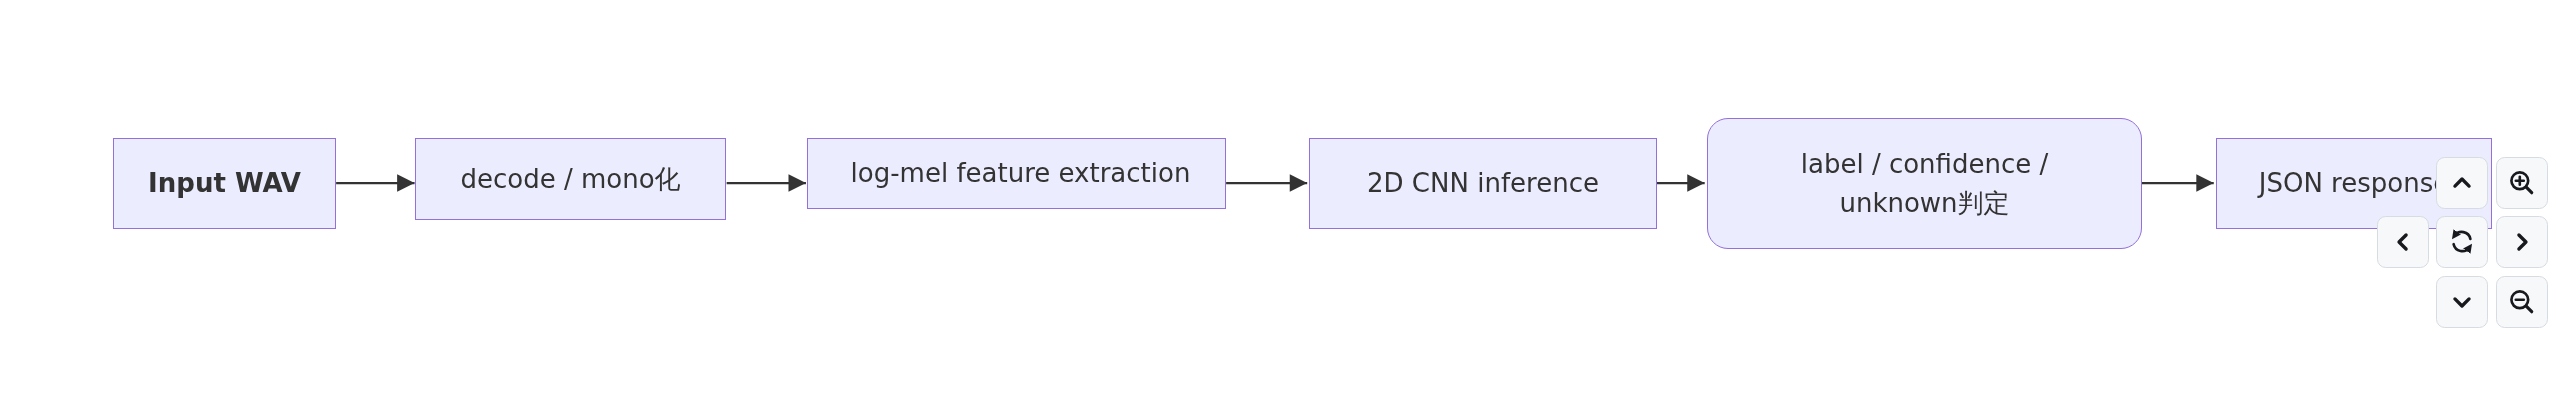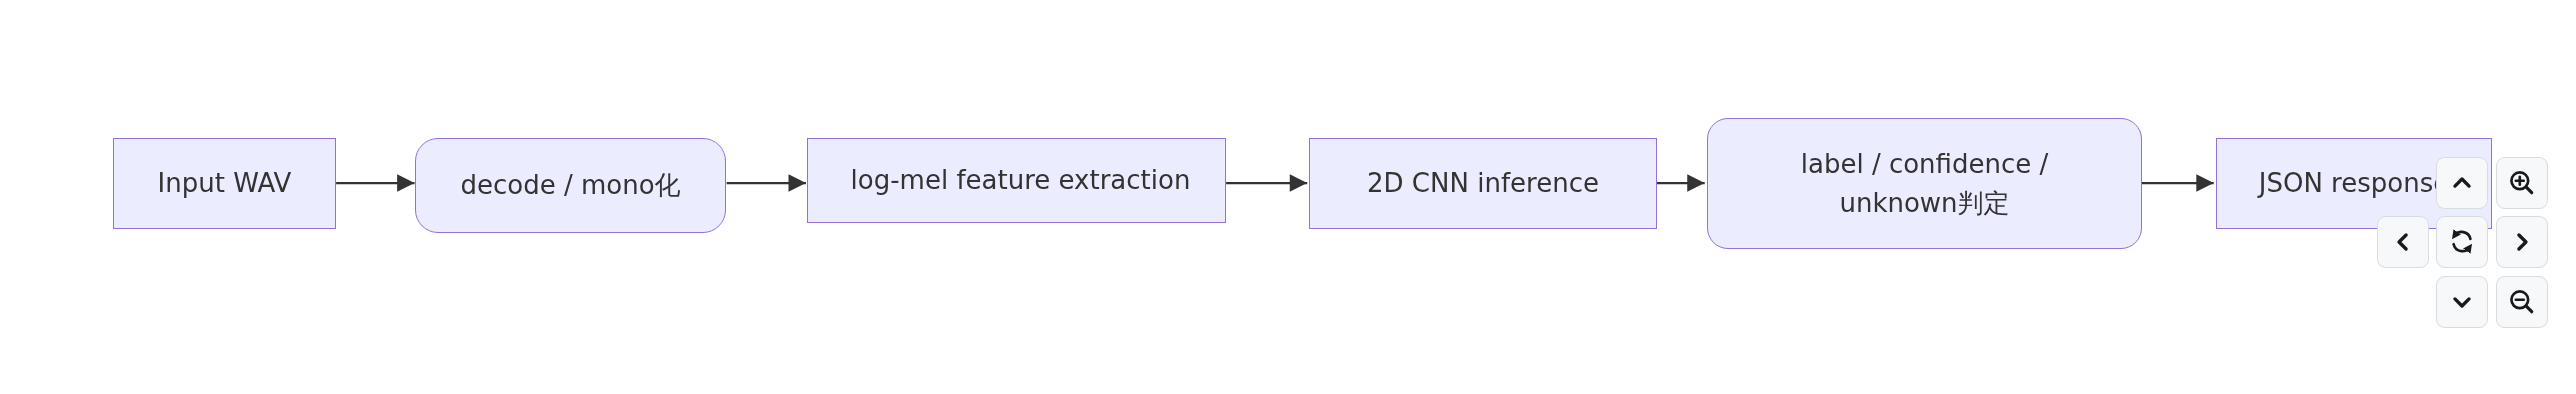--- a/index.html
+++ b/index.html
@@ -27,23 +27,23 @@
     color: var(--node-text, #333333);
     display: flex;
     align-items: center;
     justify-content: center;
     text-align: center;
     font-size: 26px;
     line-height: 1.5;
     white-space: pre-line;
     z-index: 1;
   }
-  #n0 { left: 113px;  top: 138px; width: 223px; height: 91px; }
-  #n1 { left: 415px;  top: 138px; width: 311px; height: 95px; border-radius: 23px; }
-  #n2 { left: 807px;  top: 138px; width: 419px; height: 85px; padding-left: 8px; }
+  #n0 { left: 113px;  top: 138px; width: 223px; height: 91px; font-weight: bold; }
+  #n1 { left: 415px;  top: 138px; width: 311px; height: 82px; }
+  #n2 { left: 807px;  top: 138px; width: 419px; height: 71px; padding-left: 8px; }
   #n3 { left: 1309px; top: 138px; width: 348px; height: 91px; }
   #n4 { left: 1707px; top: 118px; width: 435px; height: 131px; border-radius: 21px; }
   #n5 { left: 2216px; top: 138px; width: 276px; height: 91px; }
 
   
   #edge-layer {
     position: absolute;
     left: 0; top: 0;
     width: 2576px;
     height: 394px;

